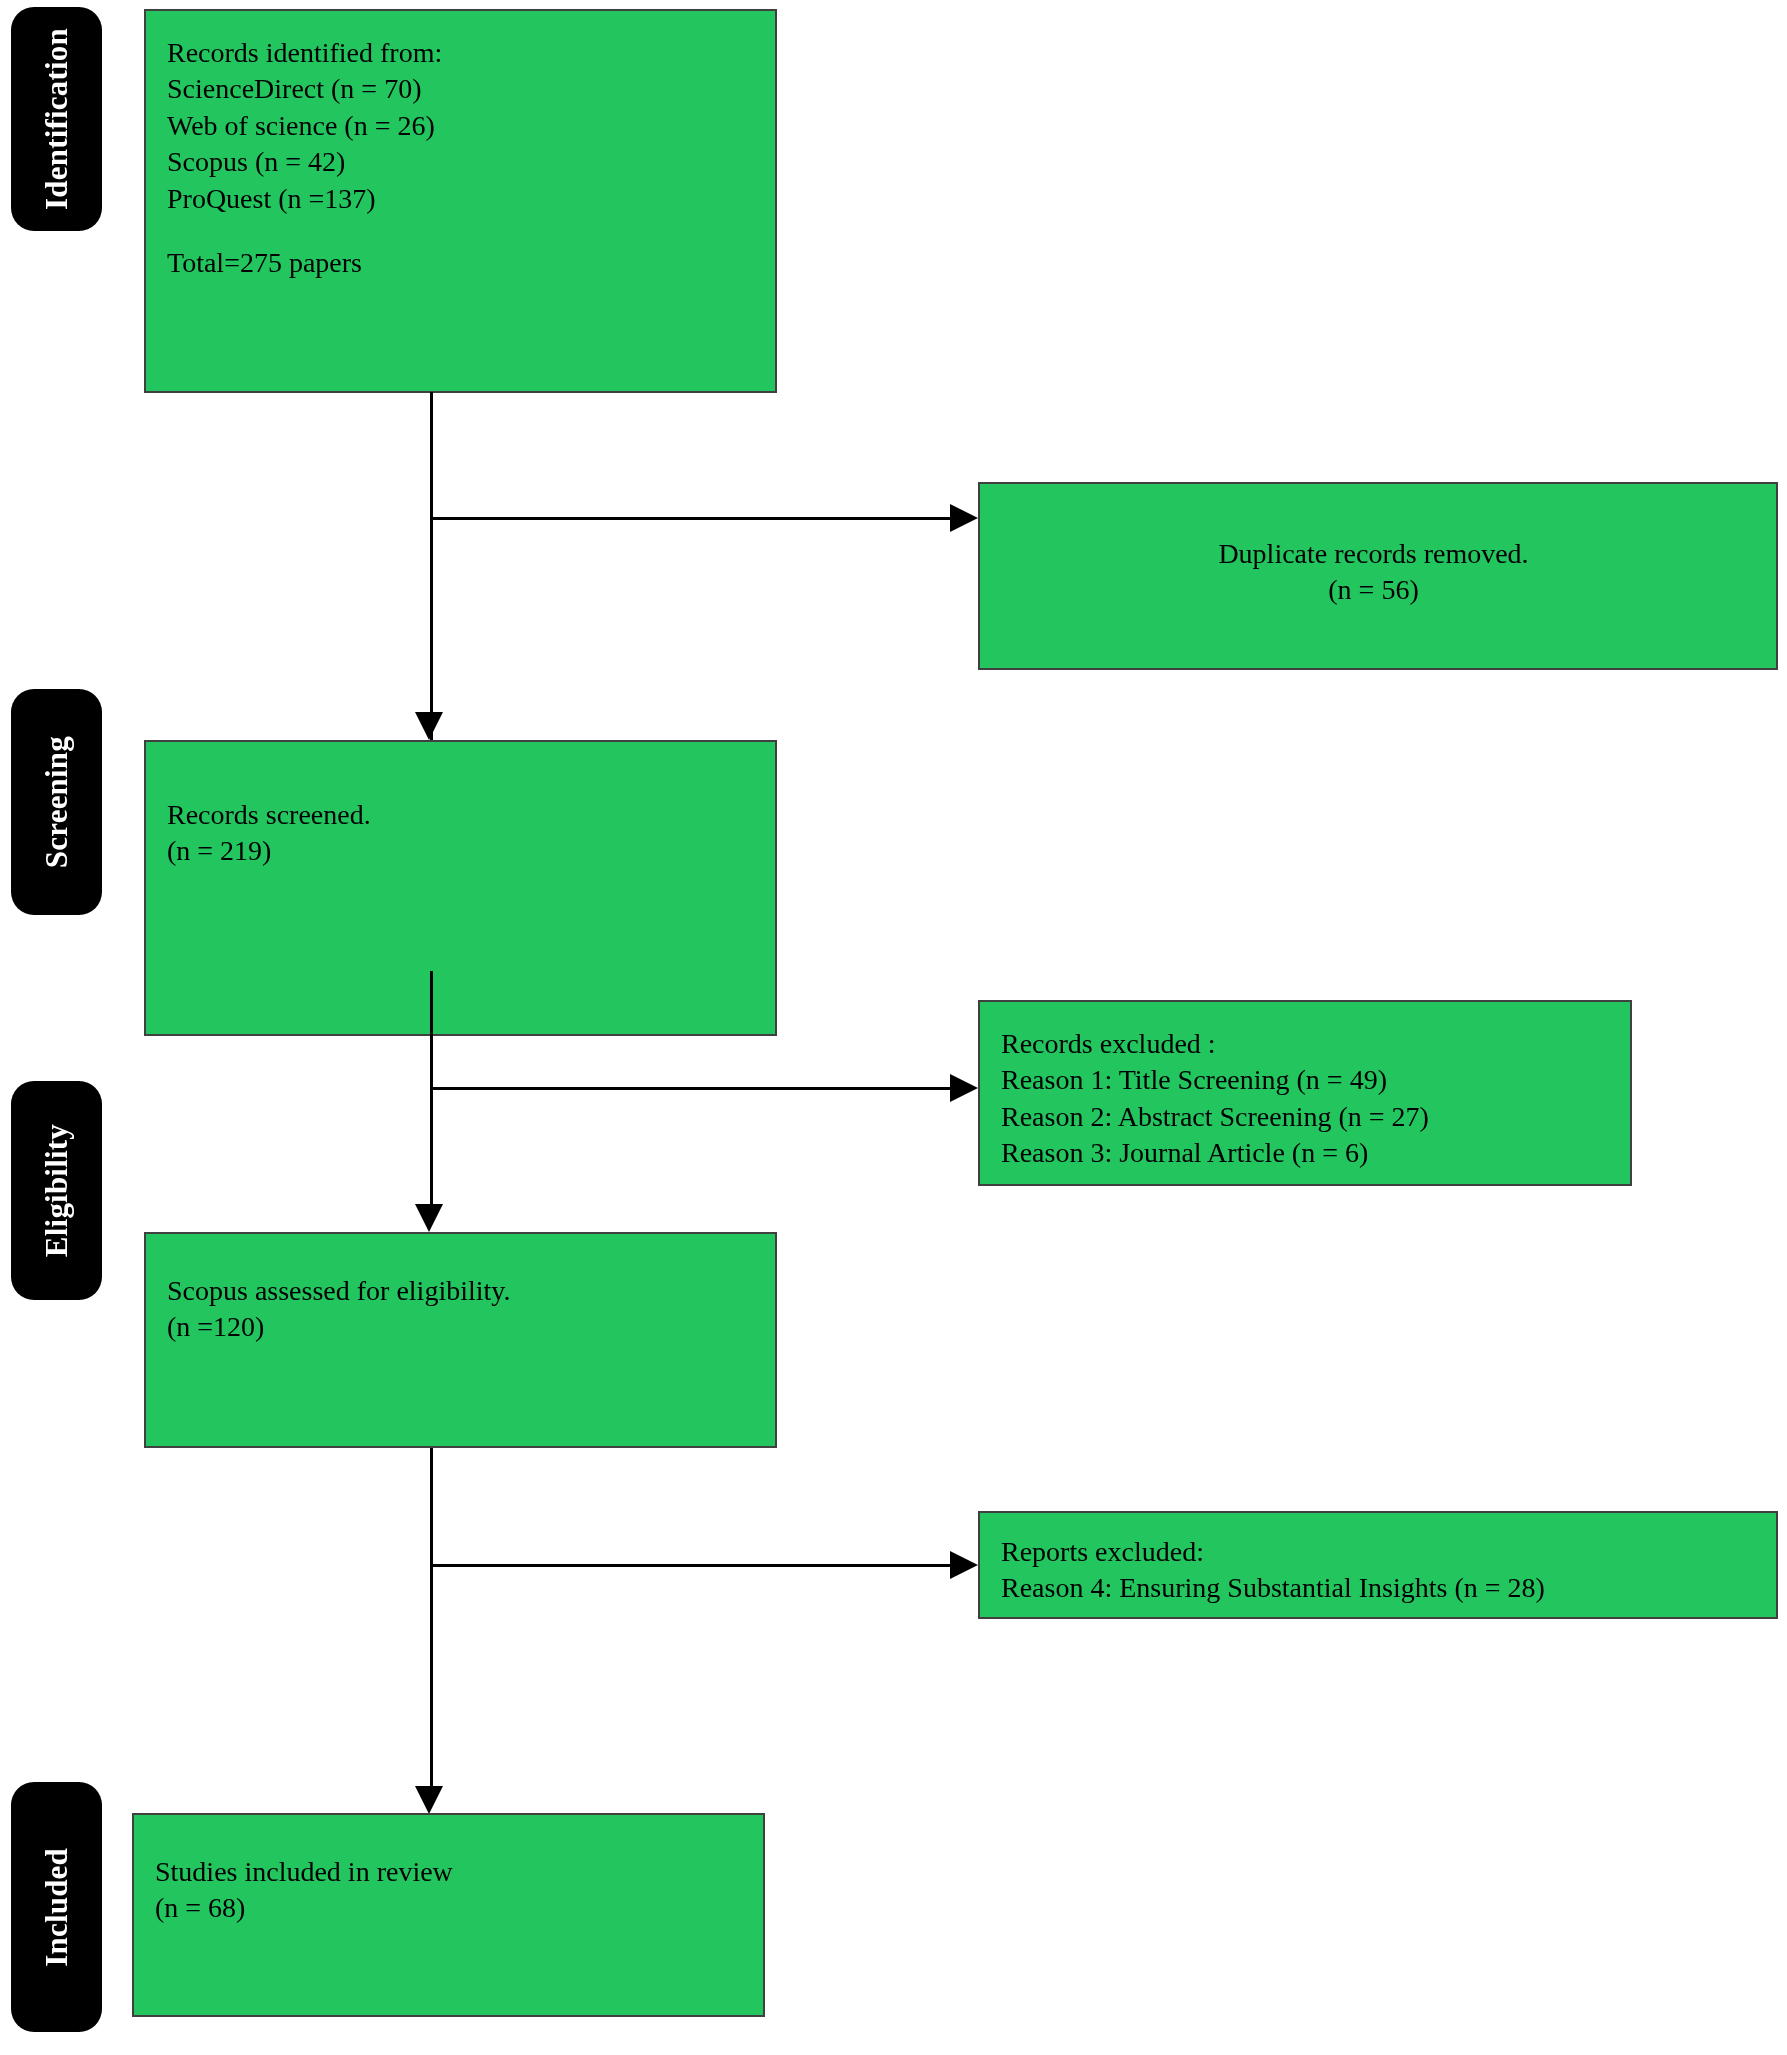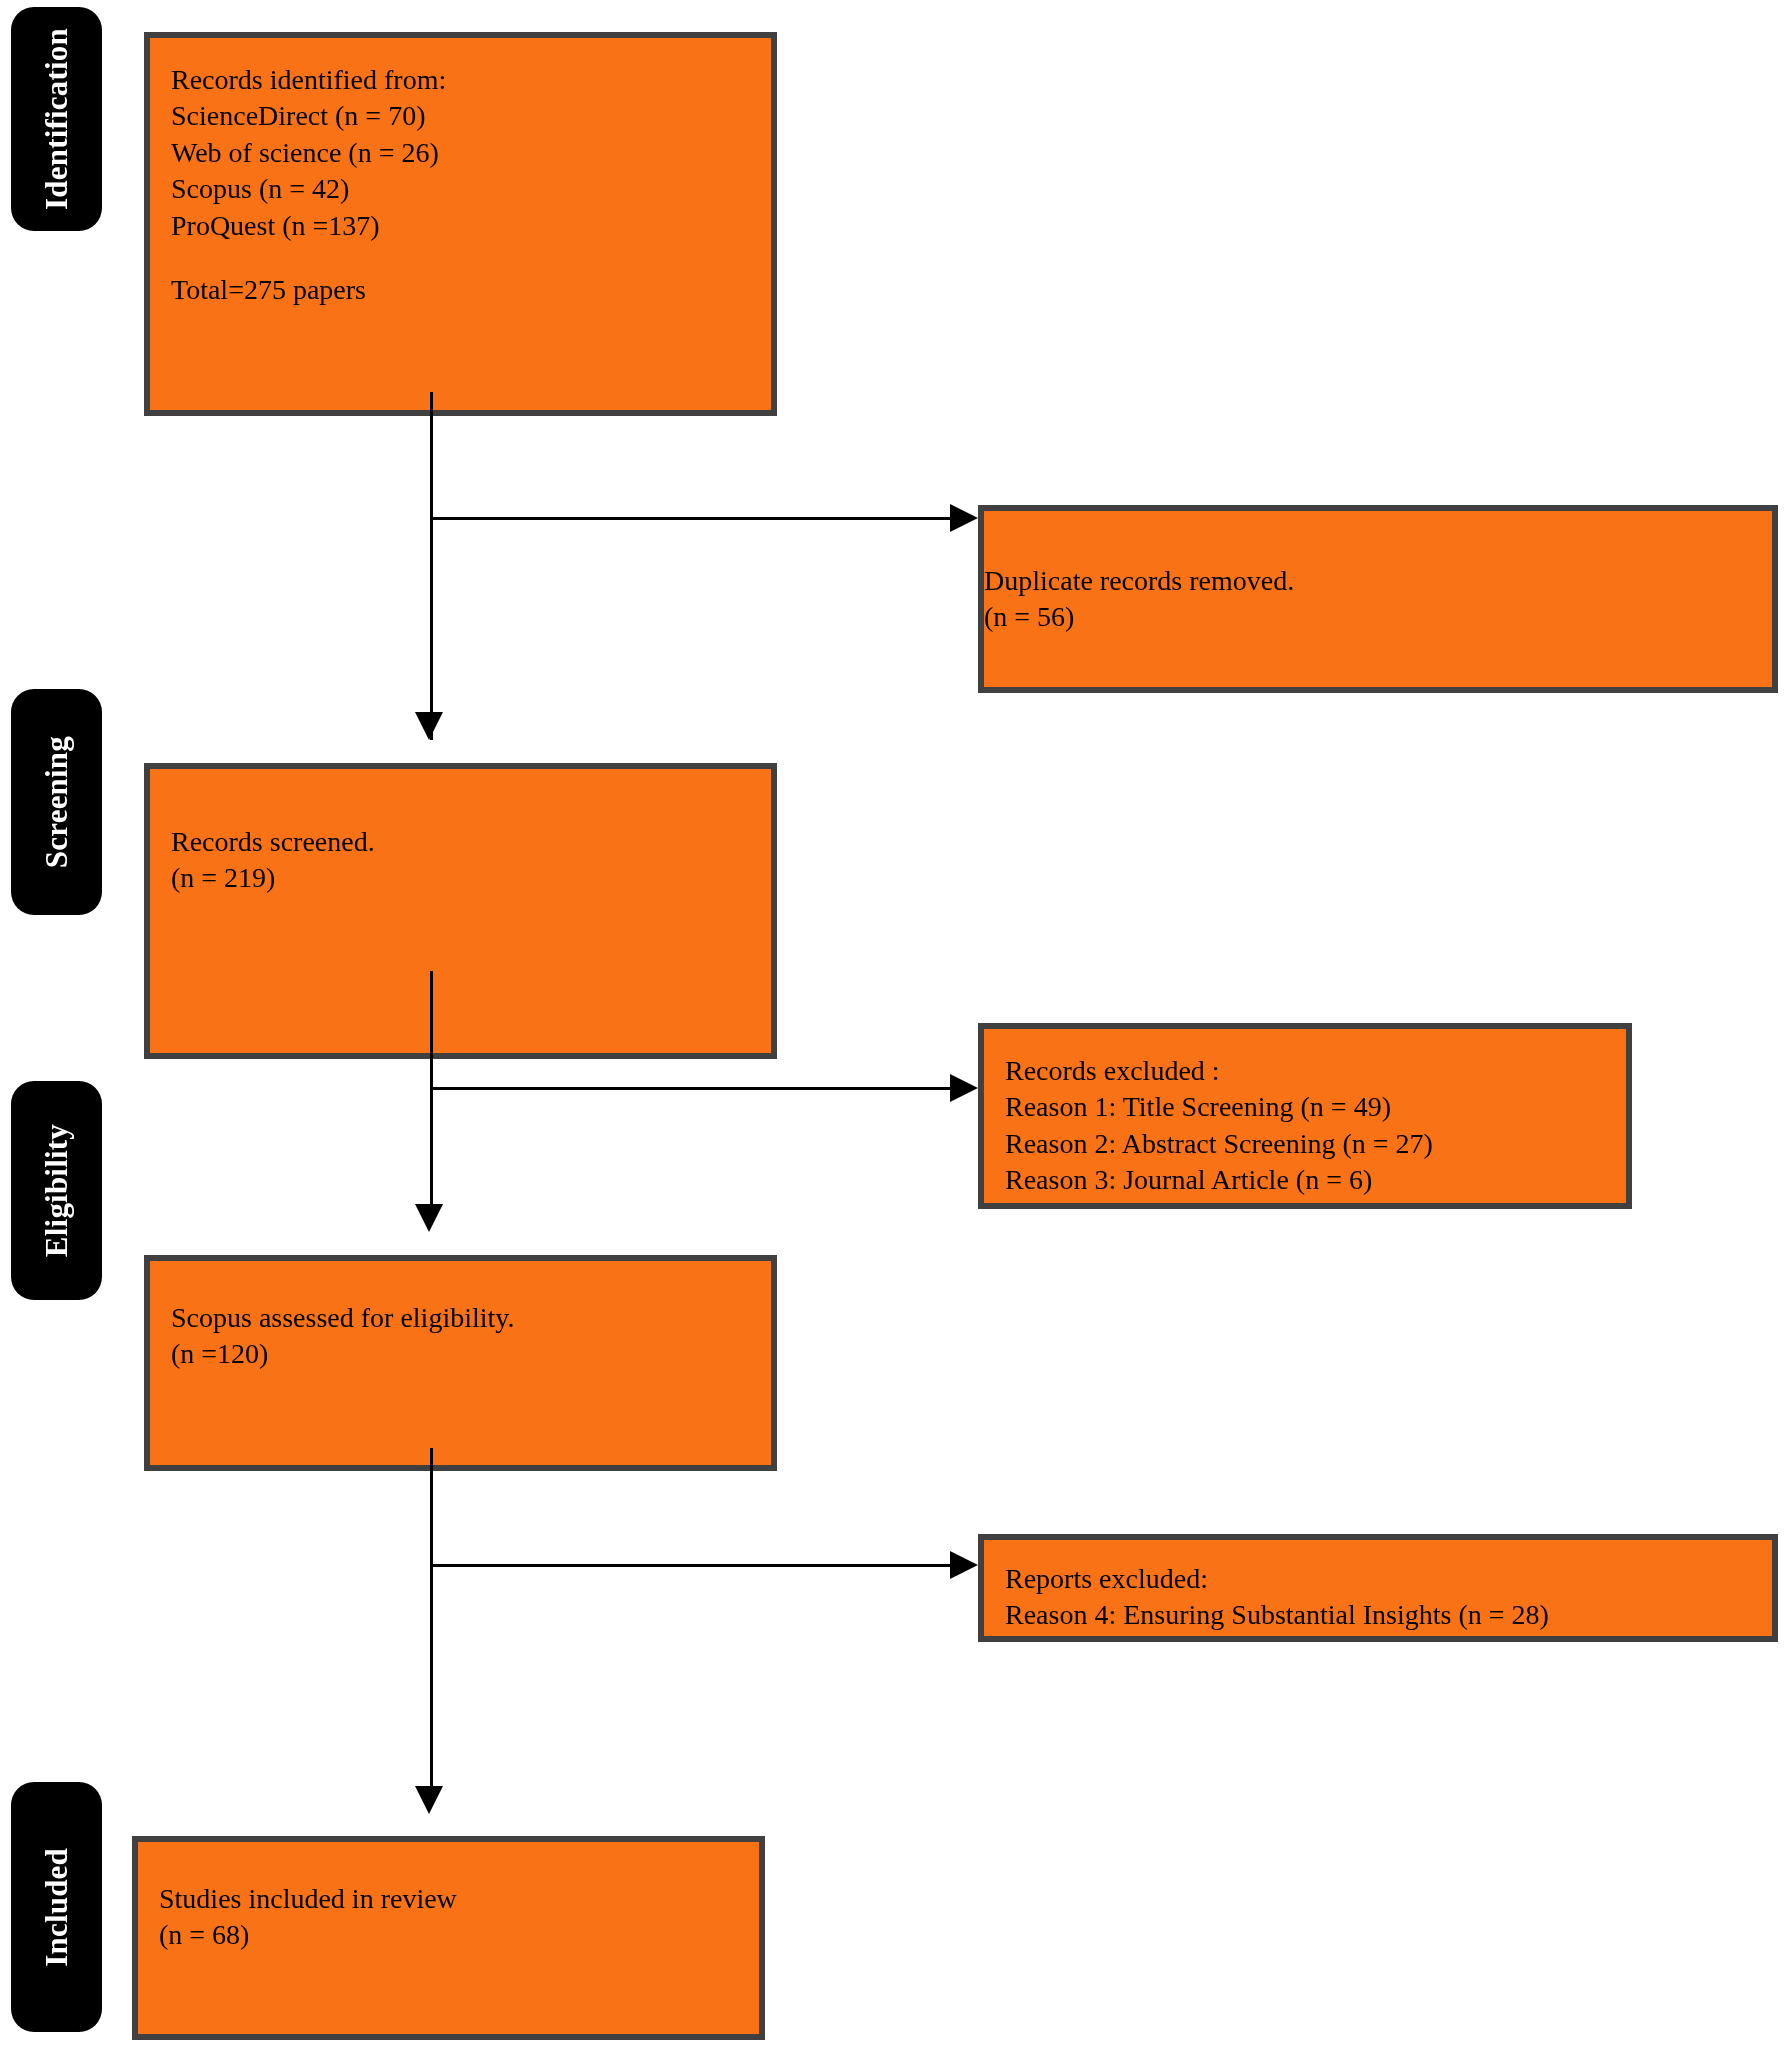--- a/index.html
+++ b/index.html
@@ -8,25 +8,25 @@
   .stage{position:absolute;left:0;top:0;width:1787px;height:2056px;}
 
   
   .tab{position:absolute;left:11px;width:91px;background:#000;border-radius:23px;
        display:flex;align-items:center;justify-content:center;}
   .tab-label{color:#fff;font-weight:bold;font-size:31px;letter-spacing:0.2px;
              white-space:nowrap;writing-mode:vertical-rl;transform:rotate(180deg);
              line-height:1;}
 
   
-  .box{position:absolute;background:#f97316;border:6px solid #404040;box-sizing:border-box;margin-top:23px;}
+  .box{position:absolute;background:#22c55e;border:2px solid #404040;box-sizing:border-box;}
   .box-inner{position:absolute;left:21px;right:15px;}
   .box-line{font-size:28px;line-height:1.30;white-space:nowrap;}
   .box-line.gap{height:28px;}
-  .center .box-inner{left:0;right:9px;text-align:left;}
+  .center .box-inner{left:0;right:9px;text-align:center;}
 
   
   .vline{position:absolute;width:2.5px;background:#000;}
   .hline{position:absolute;height:2.5px;background:#000;}
   .arrow-down{position:absolute;width:0;height:0;
               border-left:14.4px solid transparent;border-right:14.4px solid transparent;
               border-top:28px solid #000;}
   .arrow-right{position:absolute;width:0;height:0;
               border-top:14.4px solid transparent;border-bottom:14.4px solid transparent;
               border-left:28px solid #000;}

